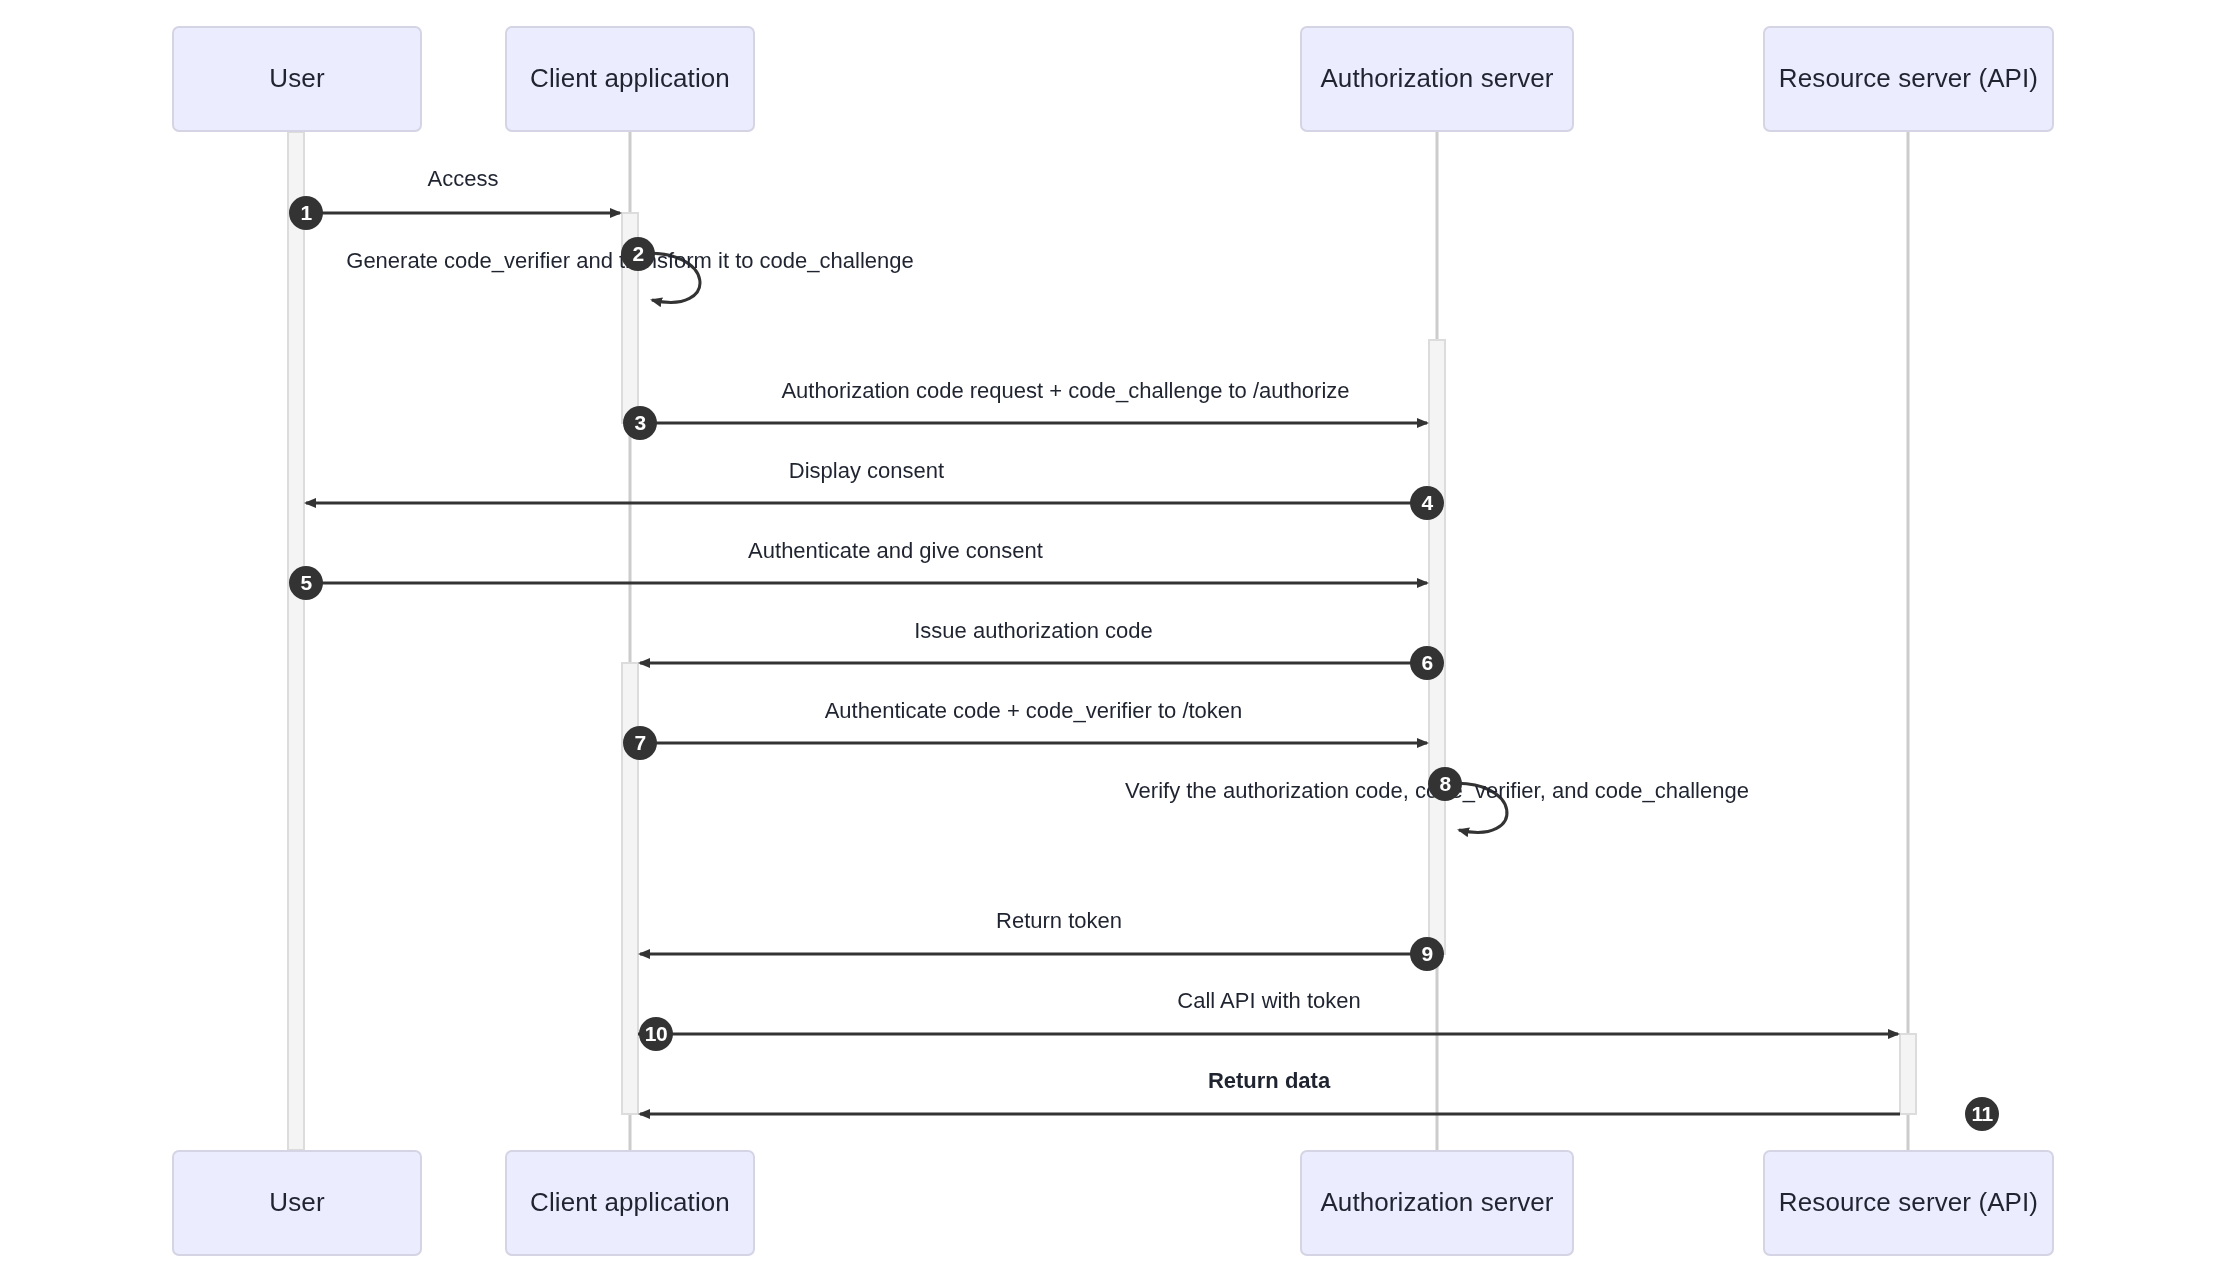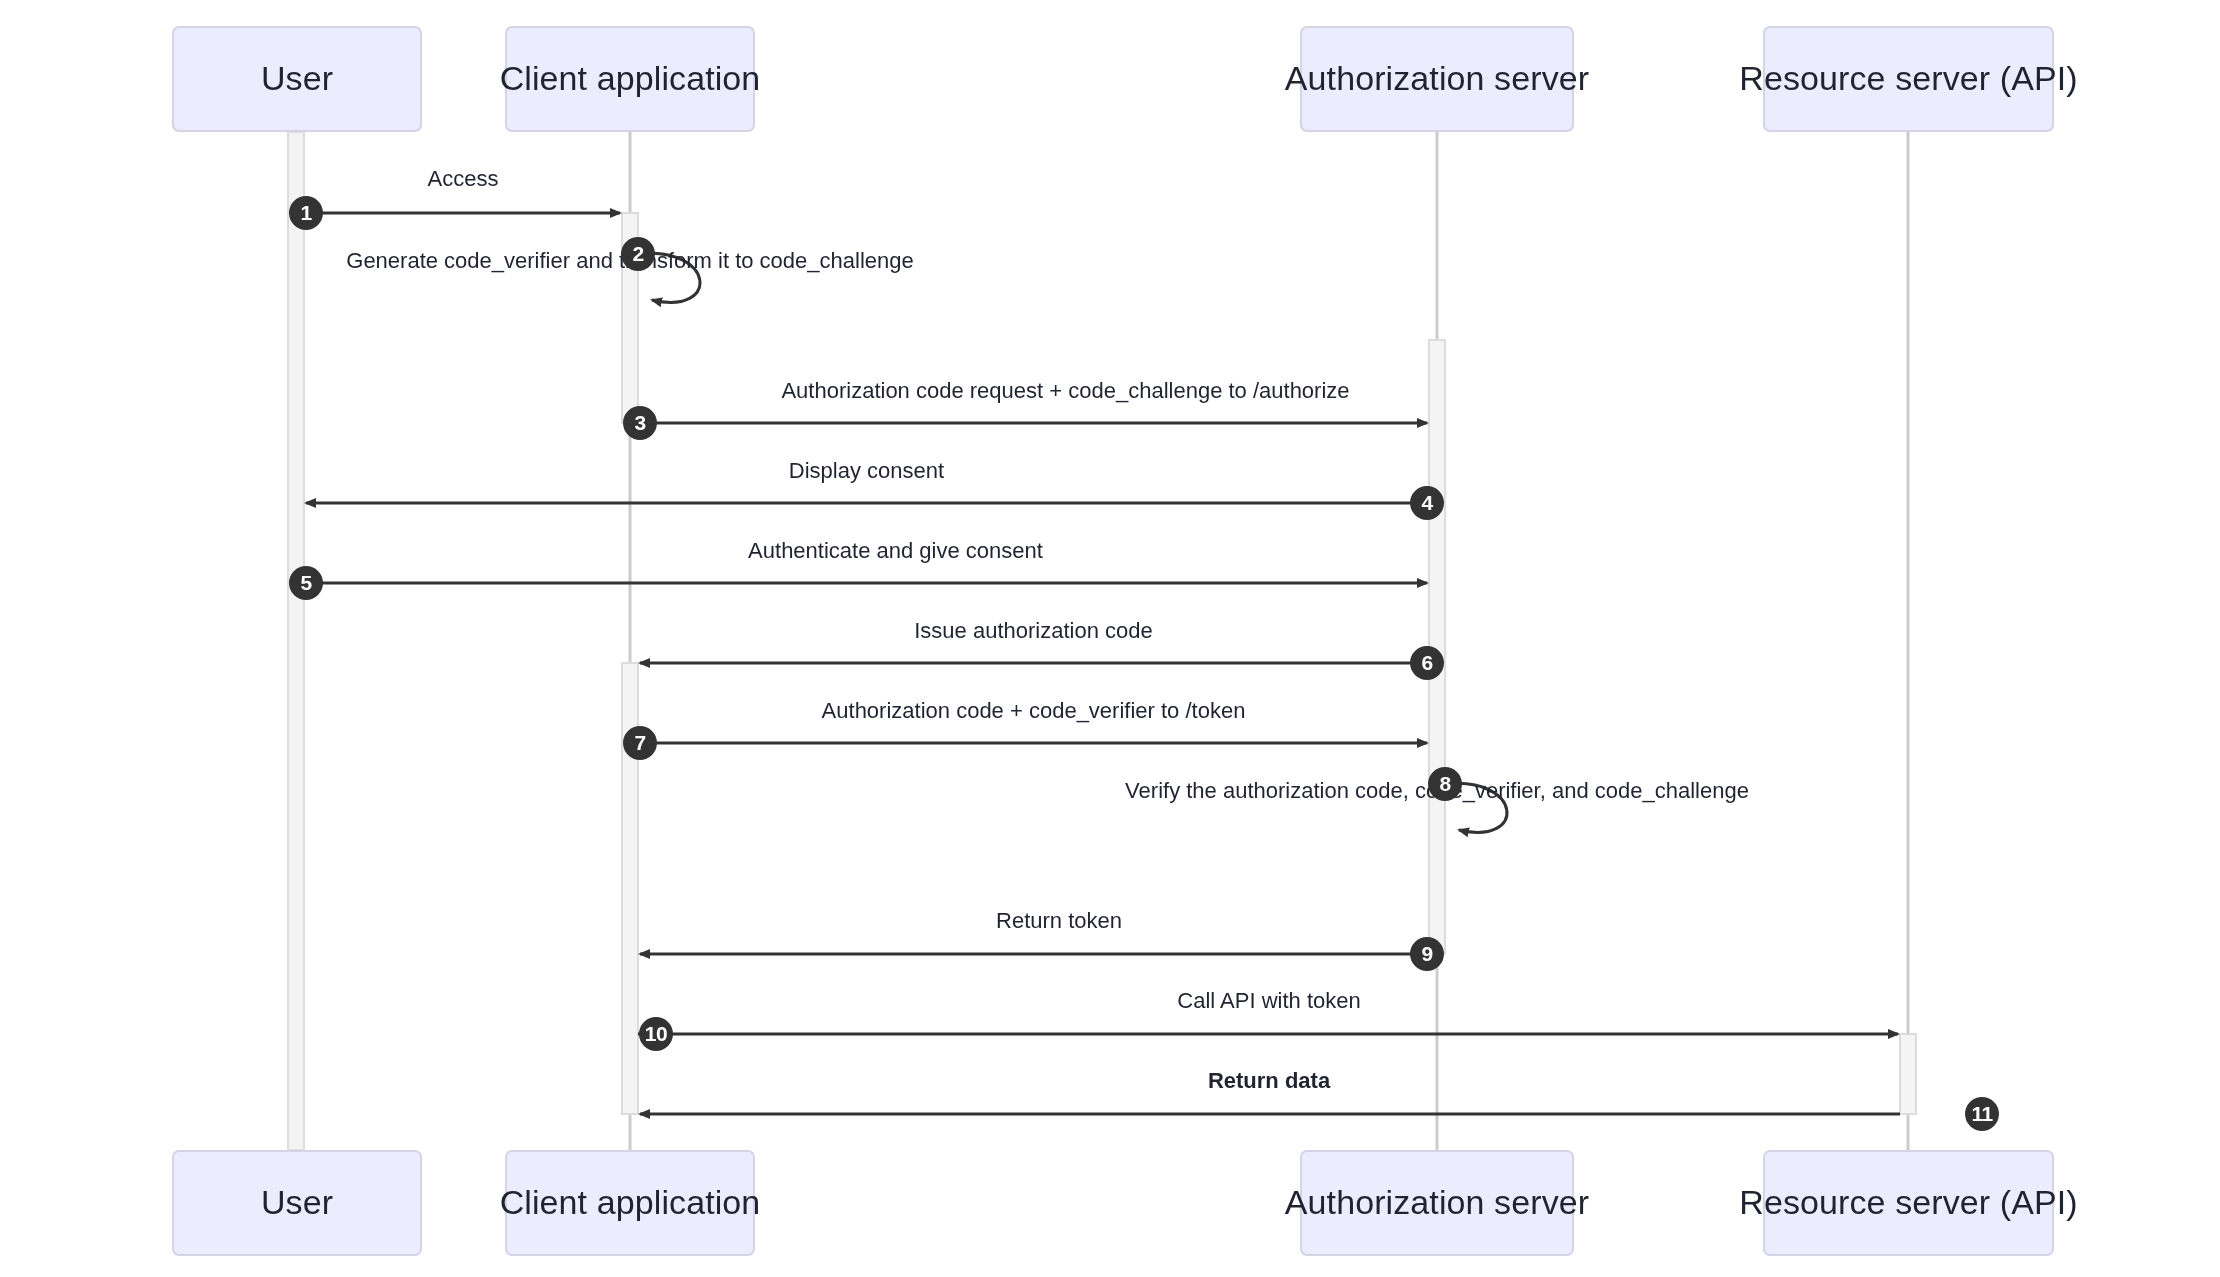--- a/index.html
+++ b/index.html
@@ -20,21 +20,21 @@
   .actor-box{
     position:absolute;
     box-sizing:border-box;
     background:#ECECFF;
     border:2px solid #d4d4e4;
     border-radius:7px;
     display:flex;
     align-items:center;
     justify-content:center;
     color:#1f2430;
-    font-size:34px;
+    font-size:26px;
     letter-spacing:.1px;
     text-align:center;
     line-height:1.15;
     padding:0 10px;
   }
   .actor-label{pointer-events:none;white-space:nowrap;}
 
   .msg-label{
     position:absolute;
     transform:translateX(-50%);
@@ -131,21 +131,21 @@
         <span class="actor-label">Resource server (API)</span>
       </div>
     </div>
   <div id="labels">
       <div class="msg-label" style="left: 463px; top: 168px;">Access</div>
       <div class="msg-label" style="left: 630px; top: 250px;">Generate code_verifier and transform it to code_challenge</div>
       <div class="msg-label" style="left: 1033.5px; top: 380px; margin-left: 32px;">Authorization code request + code_challenge to /authorize</div>
       <div class="msg-label" style="left: 866.5px; top: 460px;">Display consent</div>
       <div class="msg-label" style="left: 866.5px; top: 540px; margin-left: 29px;">Authenticate and give consent</div>
       <div class="msg-label" style="left: 1033.5px; top: 620px;">Issue authorization code</div>
-      <div class="msg-label" style="left: 1033.5px; top: 700px;">Authorization code + code_verifier to /token</div>
+      <div class="msg-label" style="left: 1033.5px; top: 700px;">Authenticate code + code_verifier to /token</div>
       <div class="msg-label" style="left: 1437px; top: 780px;">Verify the authorization code, code_verifier, and code_challenge</div>
       <div class="msg-label" style="left: 1059px; top: 910px;">Return token</div>
       <div class="msg-label" style="left: 1269px; top: 990px;">Call API with token</div>
       <div class="msg-label" style="left: 1269px; top: 1070px; font-weight: bold;">Return data</div>
     </div>
   <div id="badges">
       <div class="seq-badge" style="left: 306px; top: 213px;">1</div>
       <div class="seq-badge" style="left: 638px; top: 254px;">2</div>
       <div class="seq-badge" style="left: 640px; top: 423px;">3</div>
       <div class="seq-badge" style="left: 1427px; top: 503px;">4</div>

